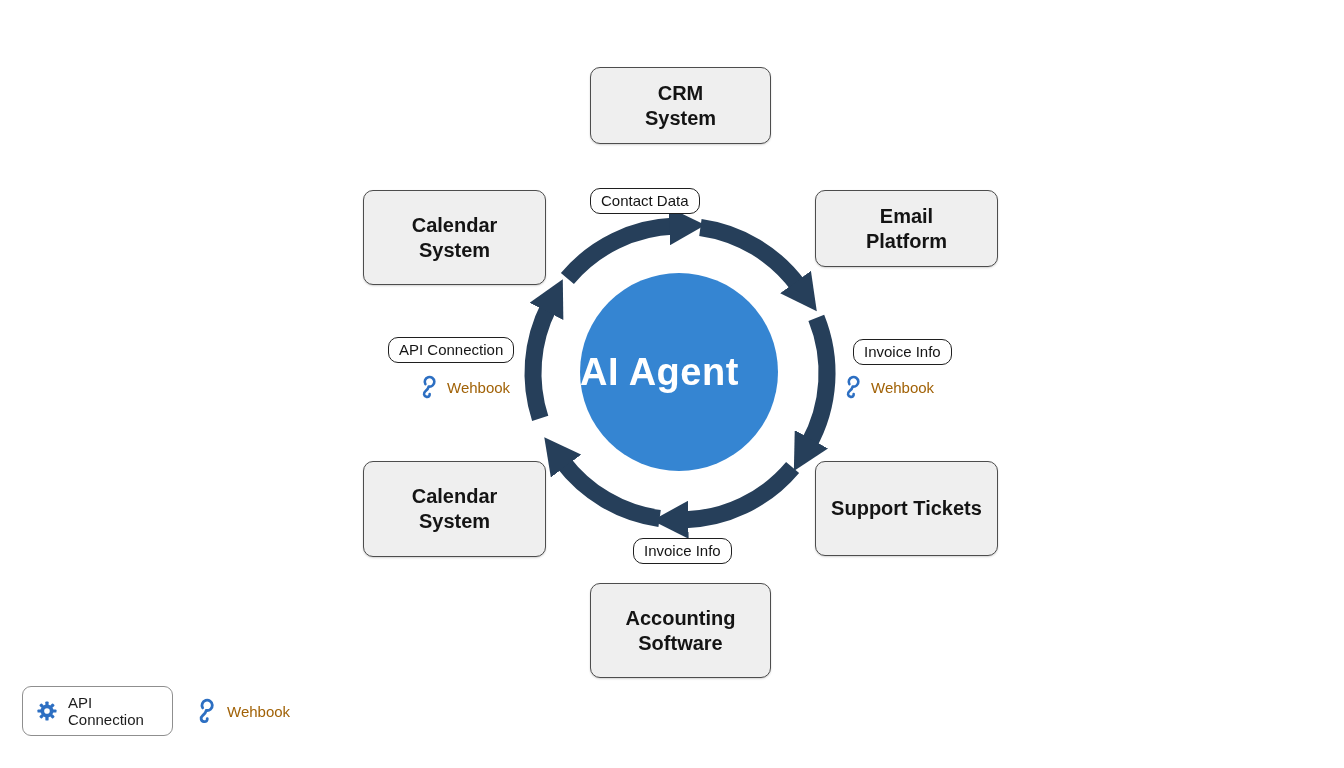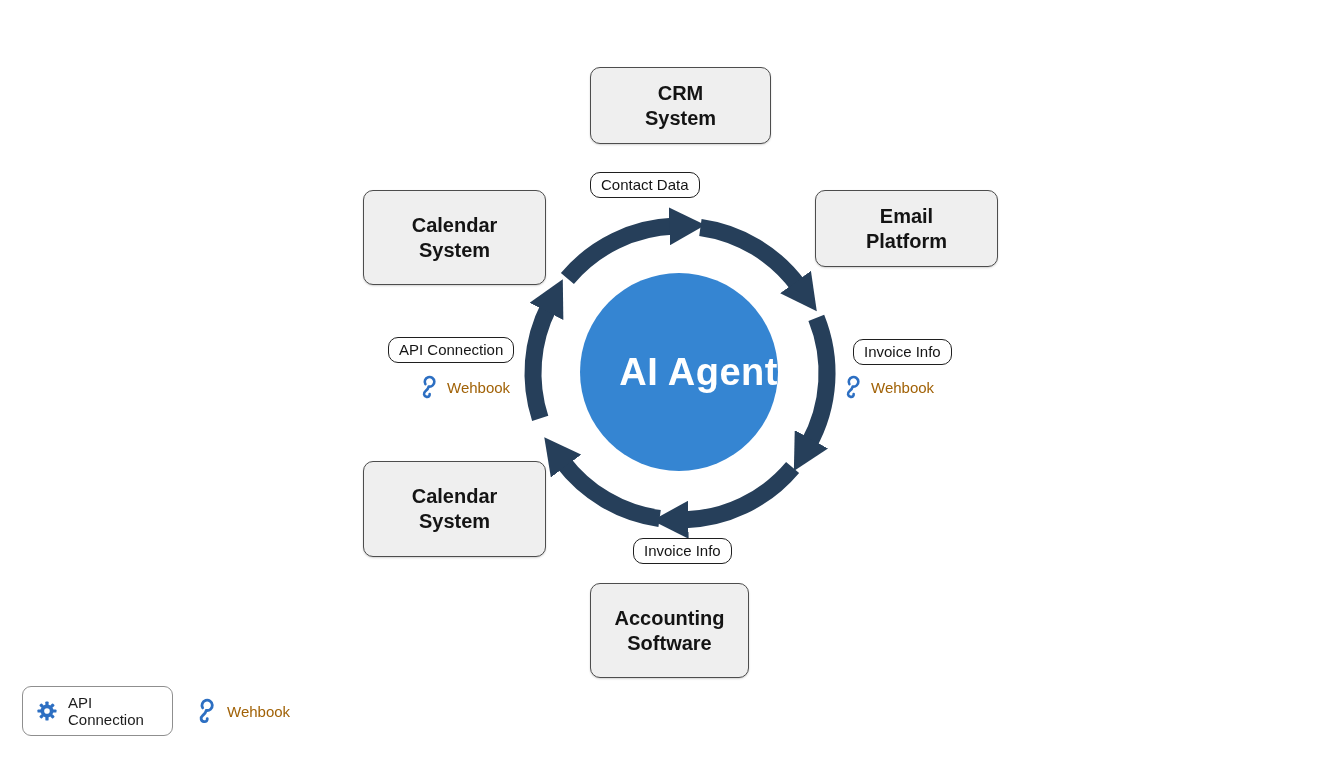--- a/index.html
+++ b/index.html
@@ -27,21 +27,21 @@
     stroke-width: 17;
   }
   .ah-fill { fill: var(--arrow-navy); }
 
   .agent {
     position: absolute;
     left: 580px; top: 273px;
     width: 198px; height: 198px;
     border-radius: 50%;
     background: var(--agent-blue);
-    display: flex; align-items: center; justify-content: flex-end;
+    display: flex; align-items: center; justify-content: flex-start;
   }
   .agent-label {
     color: #ffffff;
     font-size: 38px;
     font-weight: 700;
     letter-spacing: 0.5px;
   }
 
   .node {
     position: absolute;
@@ -130,30 +130,33 @@
 System</span>
   </div>
   <div class="node" style="left:815px;top:190px;width:183px;height:77px">
     <span class="node-label">Email
 Platform</span>
   </div>
   <div class="node" style="left:363px;top:190px;width:183px;height:95px">
     <span class="node-label">Calendar
 System</span>
   </div>
+  <div class="node" style="left:815px;top:461px;width:183px;height:95px">
+    <span class="node-label">Support Tickets</span>
+  </div>
   <div class="node" style="left:363px;top:461px;width:183px;height:96px">
     <span class="node-label">Calendar
 System</span>
   </div>
-  <div class="node" style="left:590px;top:583px;width:159px;height:95px">
+  <div class="node" style="left:590px;top:583px;width:181px;height:95px">
     <span class="node-label">Accounting
 Software</span>
   </div>
 
-  <div class="badge" style="left:590px;top:172px">Contact Data</div>
+  <div class="badge" style="left:590px;top:188px">Contact Data</div>
   <div class="badge" style="left:388px;top:337px">API Connection</div>
   <div class="badge" style="left:853px;top:339px">Invoice Info</div>
   <div class="badge" style="left:633px;top:538px">Invoice Info</div>
 
   <div class="hookrow" style="left:420px;top:375px">
     <svg class="hook-icon" width="17" height="25" viewBox="0 0 16 24" aria-hidden="true">
       <path class="hook-stroke" d="M 5.02 8.8 A 4.6 4.6 0 1 1 8.2 11.03
                C 7.8 13.2 6.8 14.2 5.0 15.6
                C 2.8 17.3 3.4 20.6 6.2 21.0
                C 8.2 21.3 9.4 20.0 9.1 18.3"></path>

